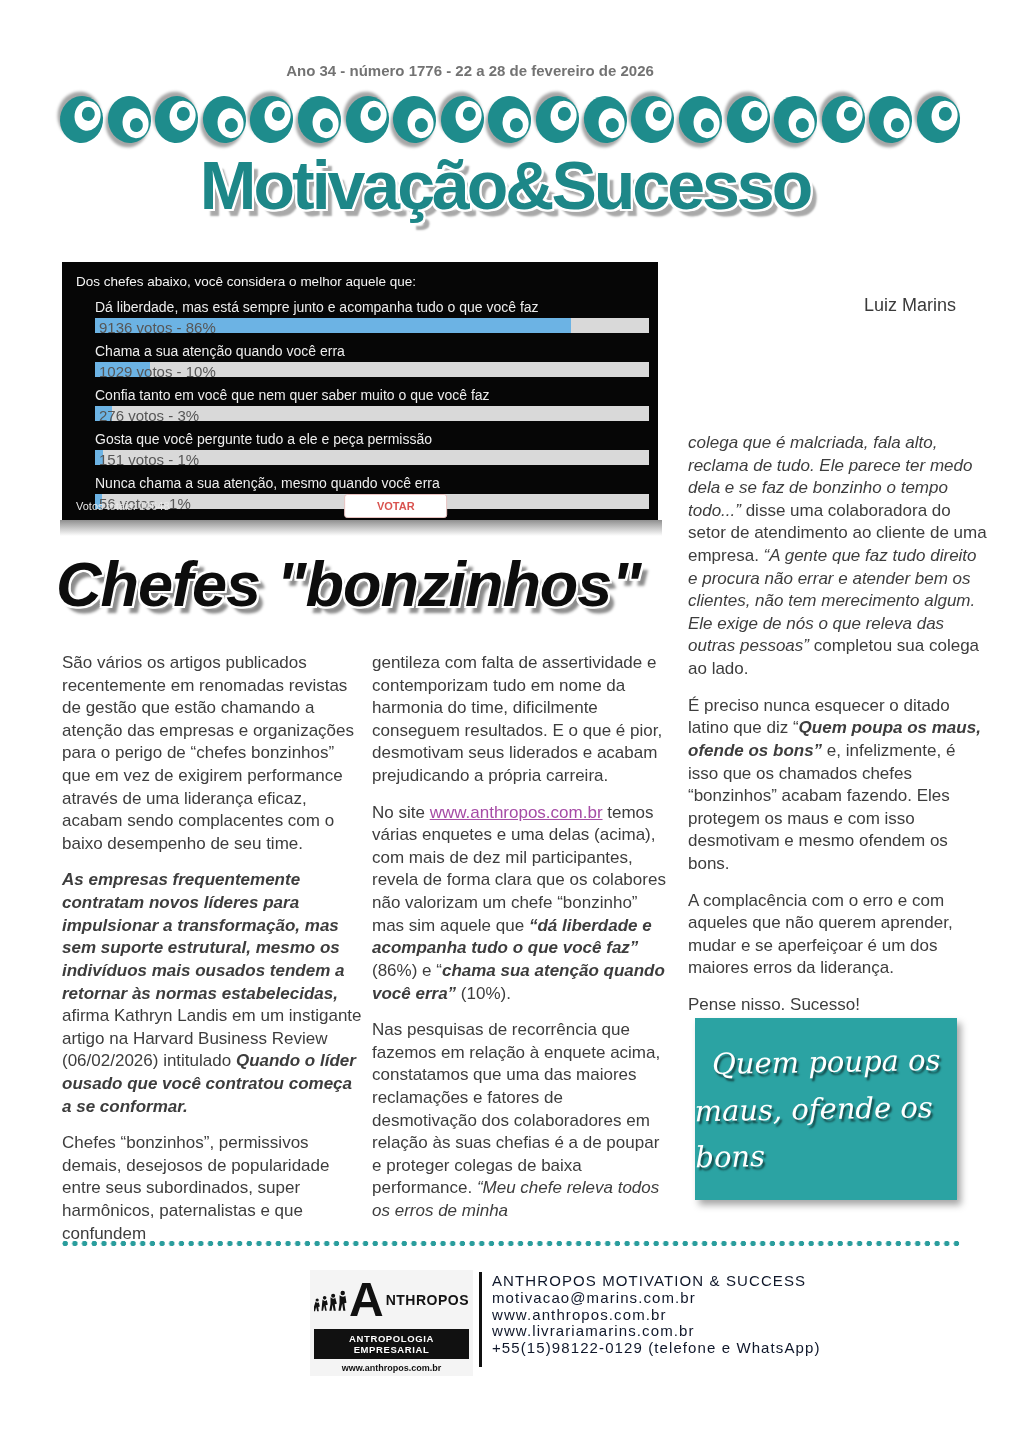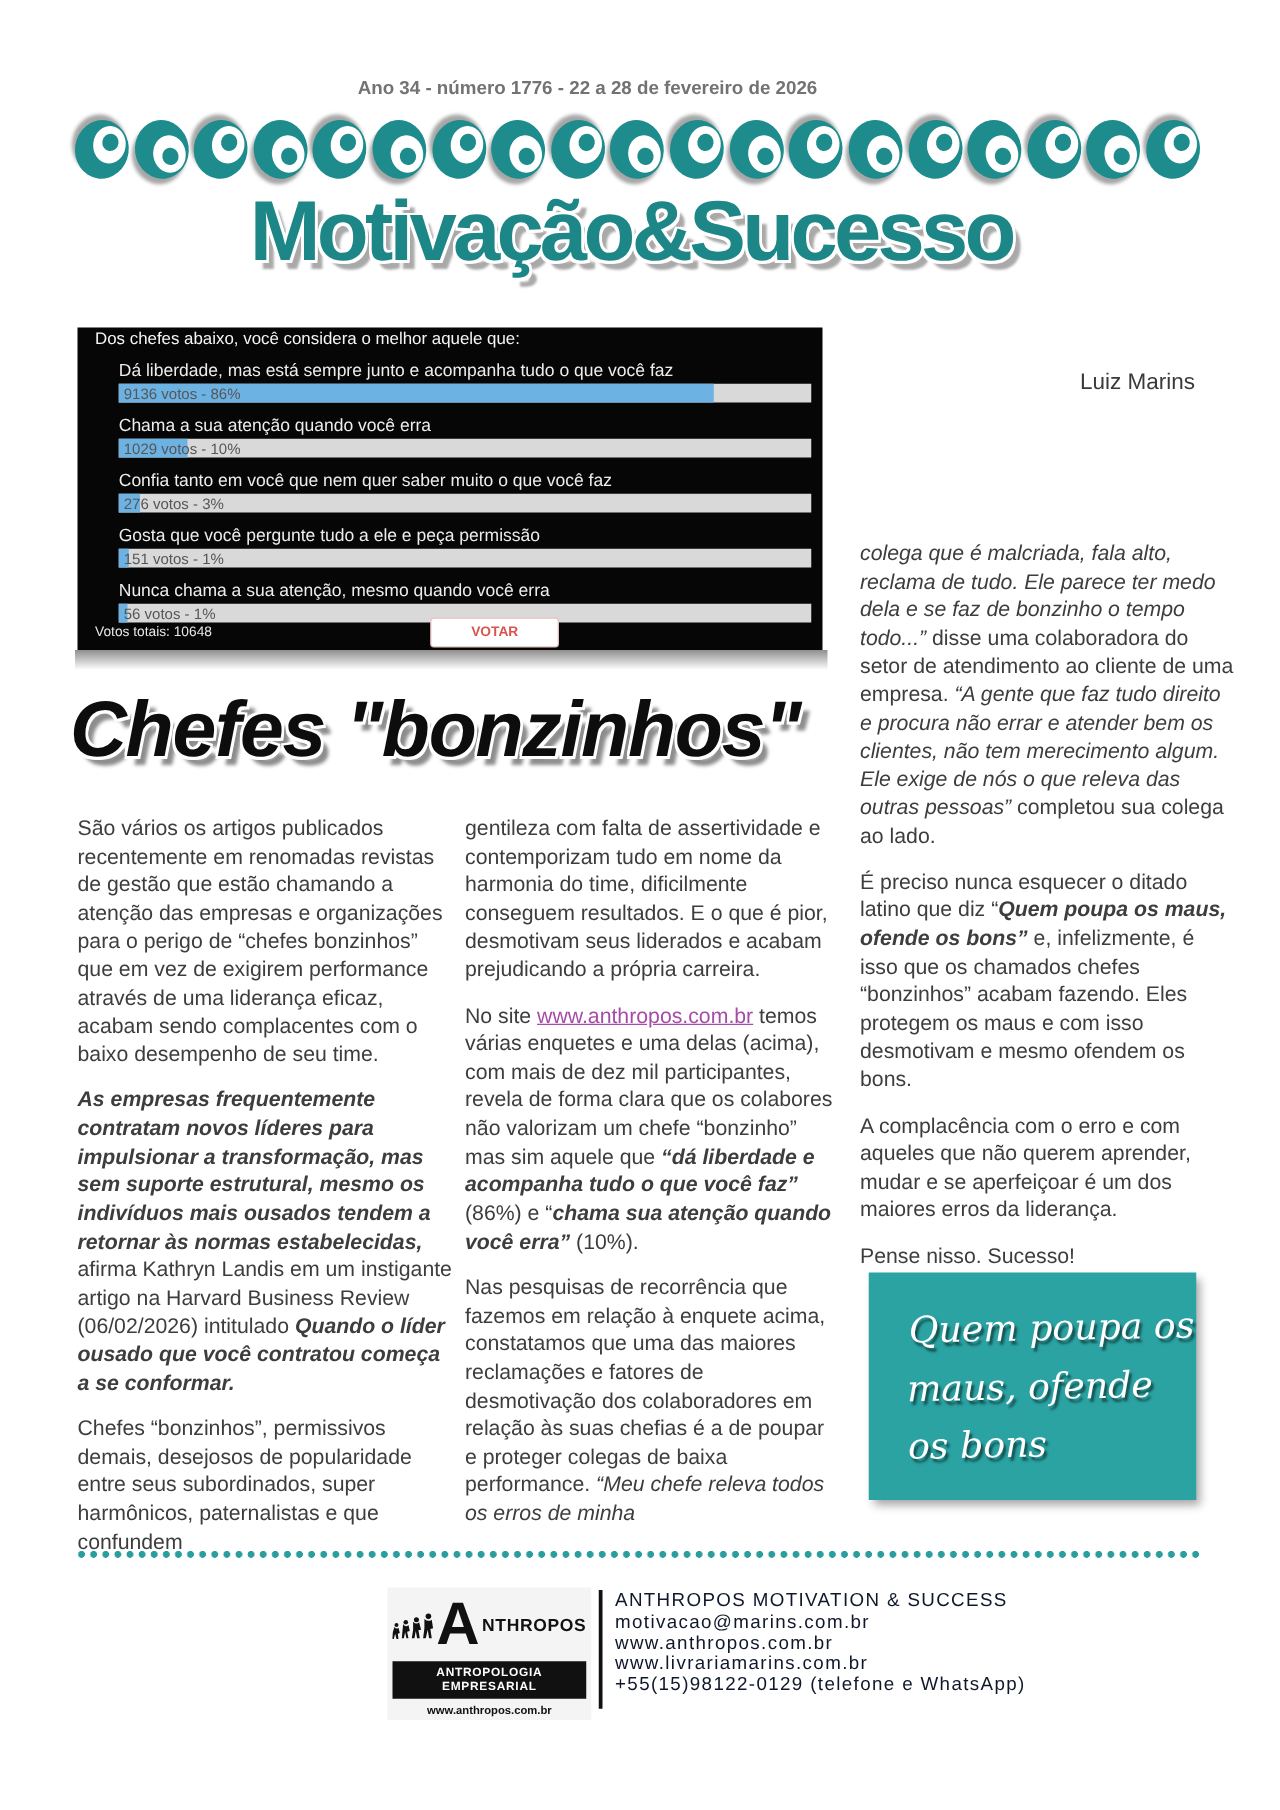--- a/index.html
+++ b/index.html
@@ -24,26 +24,26 @@
     text-shadow:
       -2px -2px 0 #fff, 0 -2px 0 #fff, 2px -2px 0 #fff,
       -2px  0   0 #fff, 2px  0   0 #fff,
       -2px  2px 0 #fff, 0  2px 0 #fff, 2px 2px 0 #fff,
       6px 7px 2px #a9a9a9; }
 
   
   .poll { position:absolute; left:62px; top:262px; width:596px; height:258px; background:#060606; }
   .poll::after { content:''; position:absolute; left:-2px; right:-4px; top:100%; height:16px;
     background:linear-gradient(#8f8f8f, rgba(255,255,255,0)); }
-  .poll-q { margin:1px 0 2px 14px; color:#f5f5f5; font-size:13.5px; }
+  .poll-q { margin:12px 0 2px 14px; color:#f5f5f5; font-size:13.5px; }
   .poll-option { margin:10px 9px 0 33px; }
   .poll-label { color:#ededed; font-size:14px; margin-bottom:3px; }
   .poll-track { position:relative; height:15px; background:#d9d9d9; }
   .poll-fill  { height:100%; background:#6cb3e4; }
-  .poll-votes { position:absolute; left:4px; top:1px; font-size:12px; color:#565656; white-space:nowrap; }
+  .poll-votes { position:absolute; left:4px; top:1px; font-size:15px; color:#565656; white-space:nowrap; }
   .poll-total { position:absolute; left:14px; bottom:8px; color:#e8e8e8; font-size:11px; }
   .votar { position:absolute; left:56%; bottom:2px; transform:translateX(-50%);
     background:#ffffff; color:#d9534f; border:1px solid #e8c2c0; border-radius:3px;
     font-size:11px; font-weight:bold; padding:5px 32px; font-family:"Liberation Sans",sans-serif; }
 
   .author { position:absolute; right:68px; top:295px; font-size:18px; color:#3a3a3a; }
 
   .headline { position:absolute; left:56px; top:548px; width:660px;
     font-size:63px; font-weight:900; font-style:italic; letter-spacing:-1px; color:#0d0d0d;
     text-shadow:
@@ -58,21 +58,21 @@
   .col p { margin-bottom:14px; }
   .col1 { left:62px;  top:652px; }
   .col2 { left:372px; top:652px; }
   .col3 { left:688px; top:390px;margin-top:42px; }
   .bi { font-weight:bold; font-style:italic; }
   .it { font-style:italic; }
   .link { color:#a64ca6; text-decoration:underline; cursor:pointer; }
 
   .quote-box { position:absolute; left:695px; top:1018px; width:262px; height:182px;
     background:#2ba3a3; box-shadow:4px 5px 7px rgba(0,0,0,0.35);
-    display:flex; flex-direction:column; justify-content:center; align-items:center;padding-left:31px; }
+    display:flex; flex-direction:column; justify-content:center; align-items:center; }
   .quote-line { font-family:"DejaVu Serif", serif; font-style:italic; color:#ffffff;
     font-size:29px; line-height:1.6; text-shadow:2px 3px 2px rgba(0,0,0,0.55); transform:rotate(-1deg); }
 
   .dots { position:absolute; left:62px; top:1240px; width:900px; height:8px;
     background-image:radial-gradient(circle at 3.2px 3.5px, #2a9d9d 2.5px, transparent 3px);
     background-size:9.7px 8px; background-repeat:repeat-x; }
 
   
   .logo-box { position:absolute; left:310px; top:1270px; width:163px; background:#f4f4f4; padding:4px 4px 3px; }
   .logo-top { display:flex; align-items:center; justify-content:center; height:52px; }

